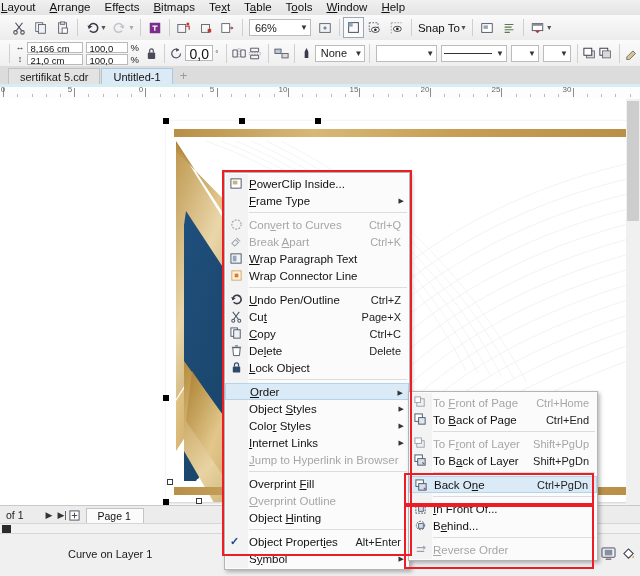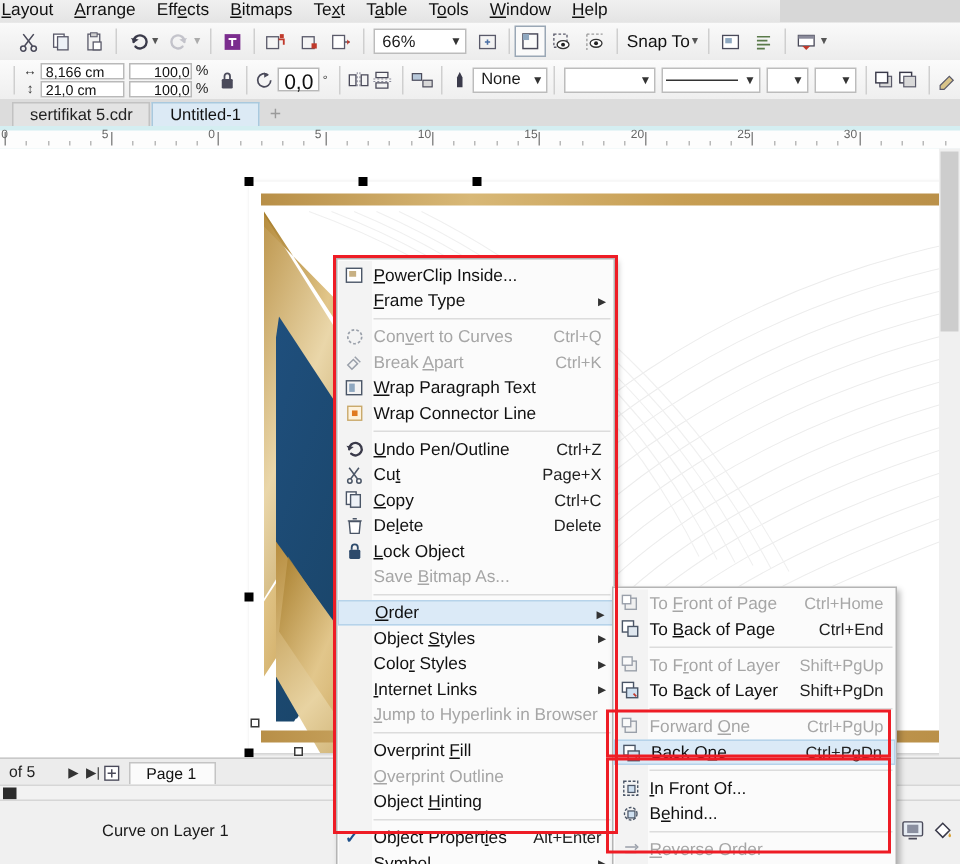--- a/index.html
+++ b/index.html
@@ -7,21 +7,21 @@
     width:640px;height:576px;overflow:hidden;
     font-family:"Liberation Sans", sans-serif;
     font-size:11px;color:#1a1a1a;
     background:#d7d7d7;
     -webkit-font-smoothing:antialiased;
   }
   .app{position:relative;width:640px;height:576px;}
 
   
   .menubar{
-    position:absolute;left:0;top:0;width:520px;height:15px;
+    position:absolute;left:0;top:0;width:640px;height:15px;
     background:linear-gradient(#f0f0f0,#e4e4e4);
     border-bottom:1px solid #d0d0d0;
     display:flex;align-items:center;
   }
   .menubar .mi{
     padding:0 7px;font-size:11.5px;color:#111;line-height:15px;white-space:nowrap;
   }
   .menubar .mi:first-child{margin-left:-6px;}
   .menubar .mi u{text-decoration:underline;}
 
@@ -54,21 +54,21 @@
   .pb-sep{width:1px;height:19px;background:#cfcfcf;margin:0 4px;}
   .dimblock{display:flex;flex-direction:column;justify-content:center;height:24px;}
   .dimrow{display:flex;align-items:center;height:11px;margin:0.5px 0;}
   .dimicon{width:13px;text-align:center;font-size:9px;color:#333;}
   .dimfield{
     width:56px;height:11px;background:#fff;border:1px solid #b9b9b9;
     font-size:9.5px;line-height:11px;padding-left:3px;box-sizing:border-box;color:#111;
   }
   .scalefield{
     width:42px;height:11px;background:#fff;border:1px solid #b9b9b9;
-    font-size:9.5px;line-height:11px;padding-left:3px;box-sizing:border-box;color:#111;margin-left:3px;text-align:right;
+    font-size:9.5px;line-height:11px;padding-left:3px;box-sizing:border-box;color:#111;margin-left:3px;
   }
   .pct{font-size:9.5px;margin-left:3px;color:#222;}
   .rotfield{
     width:34px;height:16px;background:#fff;border:1px solid #b9b9b9;
     font-size:14px;line-height:16px;padding-left:3px;box-sizing:border-box;color:#111;
   }
   .degsym{font-size:8px;margin:0 4px 0 2px;color:#333;}
   .pb-ico{width:21px;height:20px;display:flex;align-items:center;justify-content:center;color:#4b4b5a;}
   .outlinecombo{
     width:62px;height:17px;background:#fff;border:1px solid #bcbcbc;
@@ -601,21 +601,21 @@
     <div class="handle hollow" style="left:167px;top:380px;"></div>
     <div class="handle hollow" style="left:196px;top:399px;"></div>
 
   </div>
   <div class="scroll-v">
     <div class="sv-thumb"></div>
   </div>
 
   <div class="pagenav">
     <div style="width:3px"></div>
-    <span class="pn-txt">of 5</span>
+    <span class="pn-txt">of 1</span>
     <div style="width:16px"></div>
     <span class="pn-ico">▶</span>
     <span class="pn-ico">▶|</span>
     <span class="pn-ico">
       <svg width="11" height="11" viewBox="0 0 12 12">
           <rect x="1" y="1" width="10" height="10" fill="#fff" stroke="#4a4a5a" stroke-width="1"></rect>
           <path d="M6 3v6M3 6h6" stroke="#4a4a5a" stroke-width="1.1"></path>
         </svg>
     </span>
     <div class="ptab">Page 1</div>
@@ -740,23 +740,20 @@
         </div>
         <div class="mrow">
           <span class="micon">
             <svg width="13" height="13" viewBox="0 0 14 14">
               <rect x="3" y="6" width="8" height="6.5" rx="1" fill="#2d4a6b"></rect>
               <path d="M4.8 6V4.3a2.2 2.2 0 0 1 4.4 0V6" stroke="#2d4a6b" stroke-width="1.3" fill="none"></path>
             </svg>
           </span>
           <span class="mlabel"><u>L</u>ock Object</span>
         </div>
-        <div class="mrow disabled">
-          <span class="mlabel">Save <u>B</u>itmap As...</span>
-        </div>
         <div class="msep"></div>
         <div class="mrow hl">
           <span class="mlabel"><u>O</u>rder</span>
           <span class="marrow">▶</span>
         </div>
         <div class="mrow">
           <span class="mlabel">Object <u>S</u>tyles</span>
           <span class="marrow">▶</span>
         </div>
         <div class="mrow">
@@ -832,30 +829,20 @@
             <svg width="13" height="13" viewBox="0 0 14 14">
               <rect x="1" y="1" width="8" height="7" fill="#fff" stroke="#4a5566" stroke-width="1"></rect>
               <rect x="4" y="5" width="8" height="7" fill="#cfe0f0" stroke="#4a5566" stroke-width="1"></rect>
               <path d="M9 9l2 2" stroke="#c0392b" stroke-width="1.2"></path>
             </svg>
           </span>
           <span class="mlabel">To B<u>a</u>ck of Layer</span>
           <span class="maccel">Shift+PgDn</span>
         </div>
         <div class="msep"></div>
-        <div class="mrow disabled">
-          <span class="micon">
-            <svg width="13" height="13" viewBox="0 0 14 14">
-              <rect x="3" y="3" width="8" height="8" fill="#f2f2f2" stroke="#9aa0aa" stroke-width="1"></rect>
-              <rect x="1" y="1" width="6" height="6" fill="#fafafa" stroke="#9aa0aa" stroke-width="1"></rect>
-            </svg>
-          </span>
-          <span class="mlabel">Forward <u>O</u>ne</span>
-          <span class="maccel">Ctrl+PgUp</span>
-        </div>
         <div class="mrow hl">
           <span class="micon">
             <svg width="13" height="13" viewBox="0 0 14 14">
               <rect x="1" y="1" width="8" height="7" fill="#fff" stroke="#4a5566" stroke-width="1"></rect>
               <rect x="4" y="5" width="8" height="7" fill="#cfe0f0" stroke="#4a5566" stroke-width="1"></rect>
               <path d="M9.5 9.5l2 2" stroke="#c0392b" stroke-width="1.2"></path>
             </svg>
           </span>
           <span class="mlabel">Back O<u>n</u>e</span>
           <span class="maccel">Ctrl+PgDn</span>

